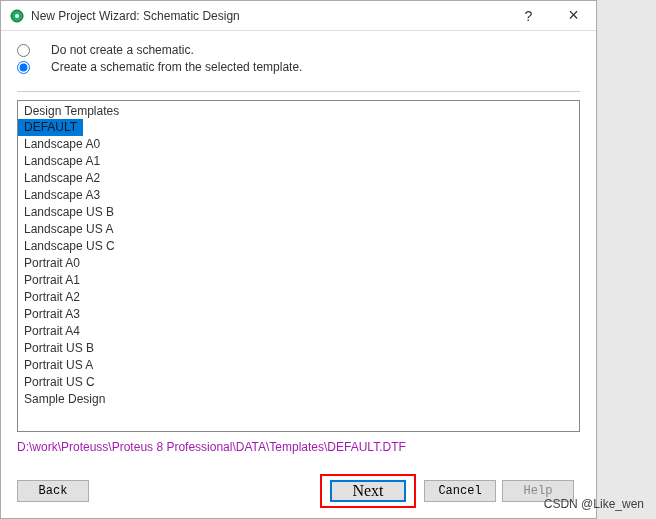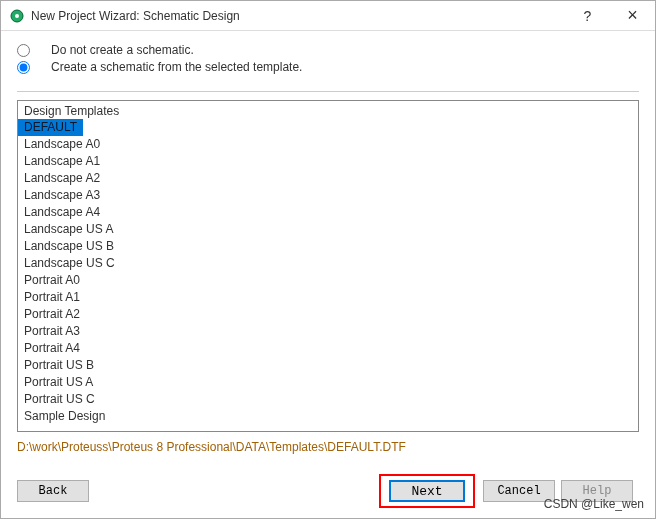--- a/index.html
+++ b/index.html
@@ -1,38 +1,38 @@
 <!DOCTYPE html>
 <html><head>
   <meta charset="utf-8">
   <style>
     * { box-sizing: border-box; margin: 0; padding: 0; }
     body { font-family: "Segoe UI", Tahoma, sans-serif; font-size: 12px; background: #e8e8e8; width: 656px; height: 519px; overflow: hidden; position: relative; }
-    .window { background: #fff; border: 1px solid #aaa; width: 656px; height: 519px; display: flex; flex-direction: column; }
+    .window { background: #fff; border: 1px solid #aaa; width: 597px; height: 519px; display: flex; flex-direction: column; }
     .titlebar { height: 30px; background: #fff; display: flex; align-items: center; padding: 0 0 0 8px; border-bottom: 1px solid #ddd; }
     .title-icon { width: 16px; height: 16px; margin-right: 6px; display: inline-block; }
     .title-text { flex: 1; font-size: 12px; color: #333; }
     .title-controls { display: flex; align-items: center; }
     .title-btn { width: 45px; height: 29px; display: flex; align-items: center; justify-content: center; cursor: pointer; font-size: 14px; color: #333; }
     .content { padding: 12px 16px 8px 16px; flex: 1; display: flex; flex-direction: column; }
     .radio-group { margin-bottom: 10px; }
     .radio-row { display: flex; align-items: center; margin-bottom: 3px; font-size: 12px; color: #333; gap: 16px; }
     .radio-row input { margin-right: 5px; }
     .sep { border: none; border-top: 1px solid #ccc; margin: 4px 0 8px 0; }
     .listbox { border: 1px solid #888; background: #fff; flex: 1; overflow-y: auto; padding: 2px 0; margin-bottom: 6px; }
     .listbox-header { padding: 1px 6px; font-size: 12px; color: #333; }
     .list-item { padding: 0px 6px; font-size: 12px; color: #333; cursor: pointer; line-height: 17px; }
     .list-item.selected { background: #0078d7; color: #0f172a; display: inline-block; }
-    .path-text { font-size: 12px; color: #a16207; padding: 2px 0 6px 0; word-break: break-all; }
+    .path-text { font-size: 12px; color: #a21caf; padding: 2px 0 6px 0; word-break: break-all; }
     .btns { display: flex; align-items: center; padding: 6px 16px 10px 16px; }
     .btn { min-width: 72px; height: 22px; background: #e1e1e1; border: 1px solid #adadad; font-size: 12px; font-family: "Courier New", monospace; cursor: pointer; display: flex; align-items: center; justify-content: center; margin-right: 6px; }
     .btn:disabled { color: #8a8a8a; }
     .spacer { flex: 1; }
     .btn-next-wrap { border: 2px solid #ff0000; padding: 4px 8px; display: inline-flex; margin-right: 8px; }
-    .btn-next { border: 2px solid #0078d7; min-width: 76px; height: 22px; background: #e1e1e1; font-family: Liberation Mono, monospace; font-size: 13px; cursor: pointer; display: flex; align-items: center; justify-content: center; }
+    .btn-next { border: 2px solid #0078d7; min-width: 76px; height: 22px; background: #e1e1e1; font-family: Liberation Serif, serif; font-size: 16px; cursor: pointer; display: flex; align-items: center; justify-content: center; }
     .watermark { position: absolute; bottom: 8px; right: 12px; color: #404040; font-size: 12px; pointer-events: none; }
   </style>
 </head>
 <body>
 
 <div class="window">
   <div class="titlebar">
     <span class="title-icon">
       <svg viewBox="0 0 16 16">
           <circle cx="8" cy="8" r="6" fill="#2a6" stroke="#063" stroke-width="1"></circle>
@@ -69,27 +69,24 @@
           <div>
             <div class="list-item">Landscape A1</div>
           </div>
           <div>
             <div class="list-item">Landscape A2</div>
           </div>
           <div>
             <div class="list-item">Landscape A3</div>
           </div>
           <div>
-            <div class="list-item">Landscape A4</div>
+            <div class="list-item">Landscape US B</div>
           </div>
           <div>
             <div class="list-item">Landscape US A</div>
-          </div>
-          <div>
-            <div class="list-item">Landscape US B</div>
           </div>
           <div>
             <div class="list-item">Landscape US C</div>
           </div>
           <div>
             <div class="list-item">Portrait A0</div>
           </div>
           <div>
             <div class="list-item">Portrait A1</div>
           </div>

